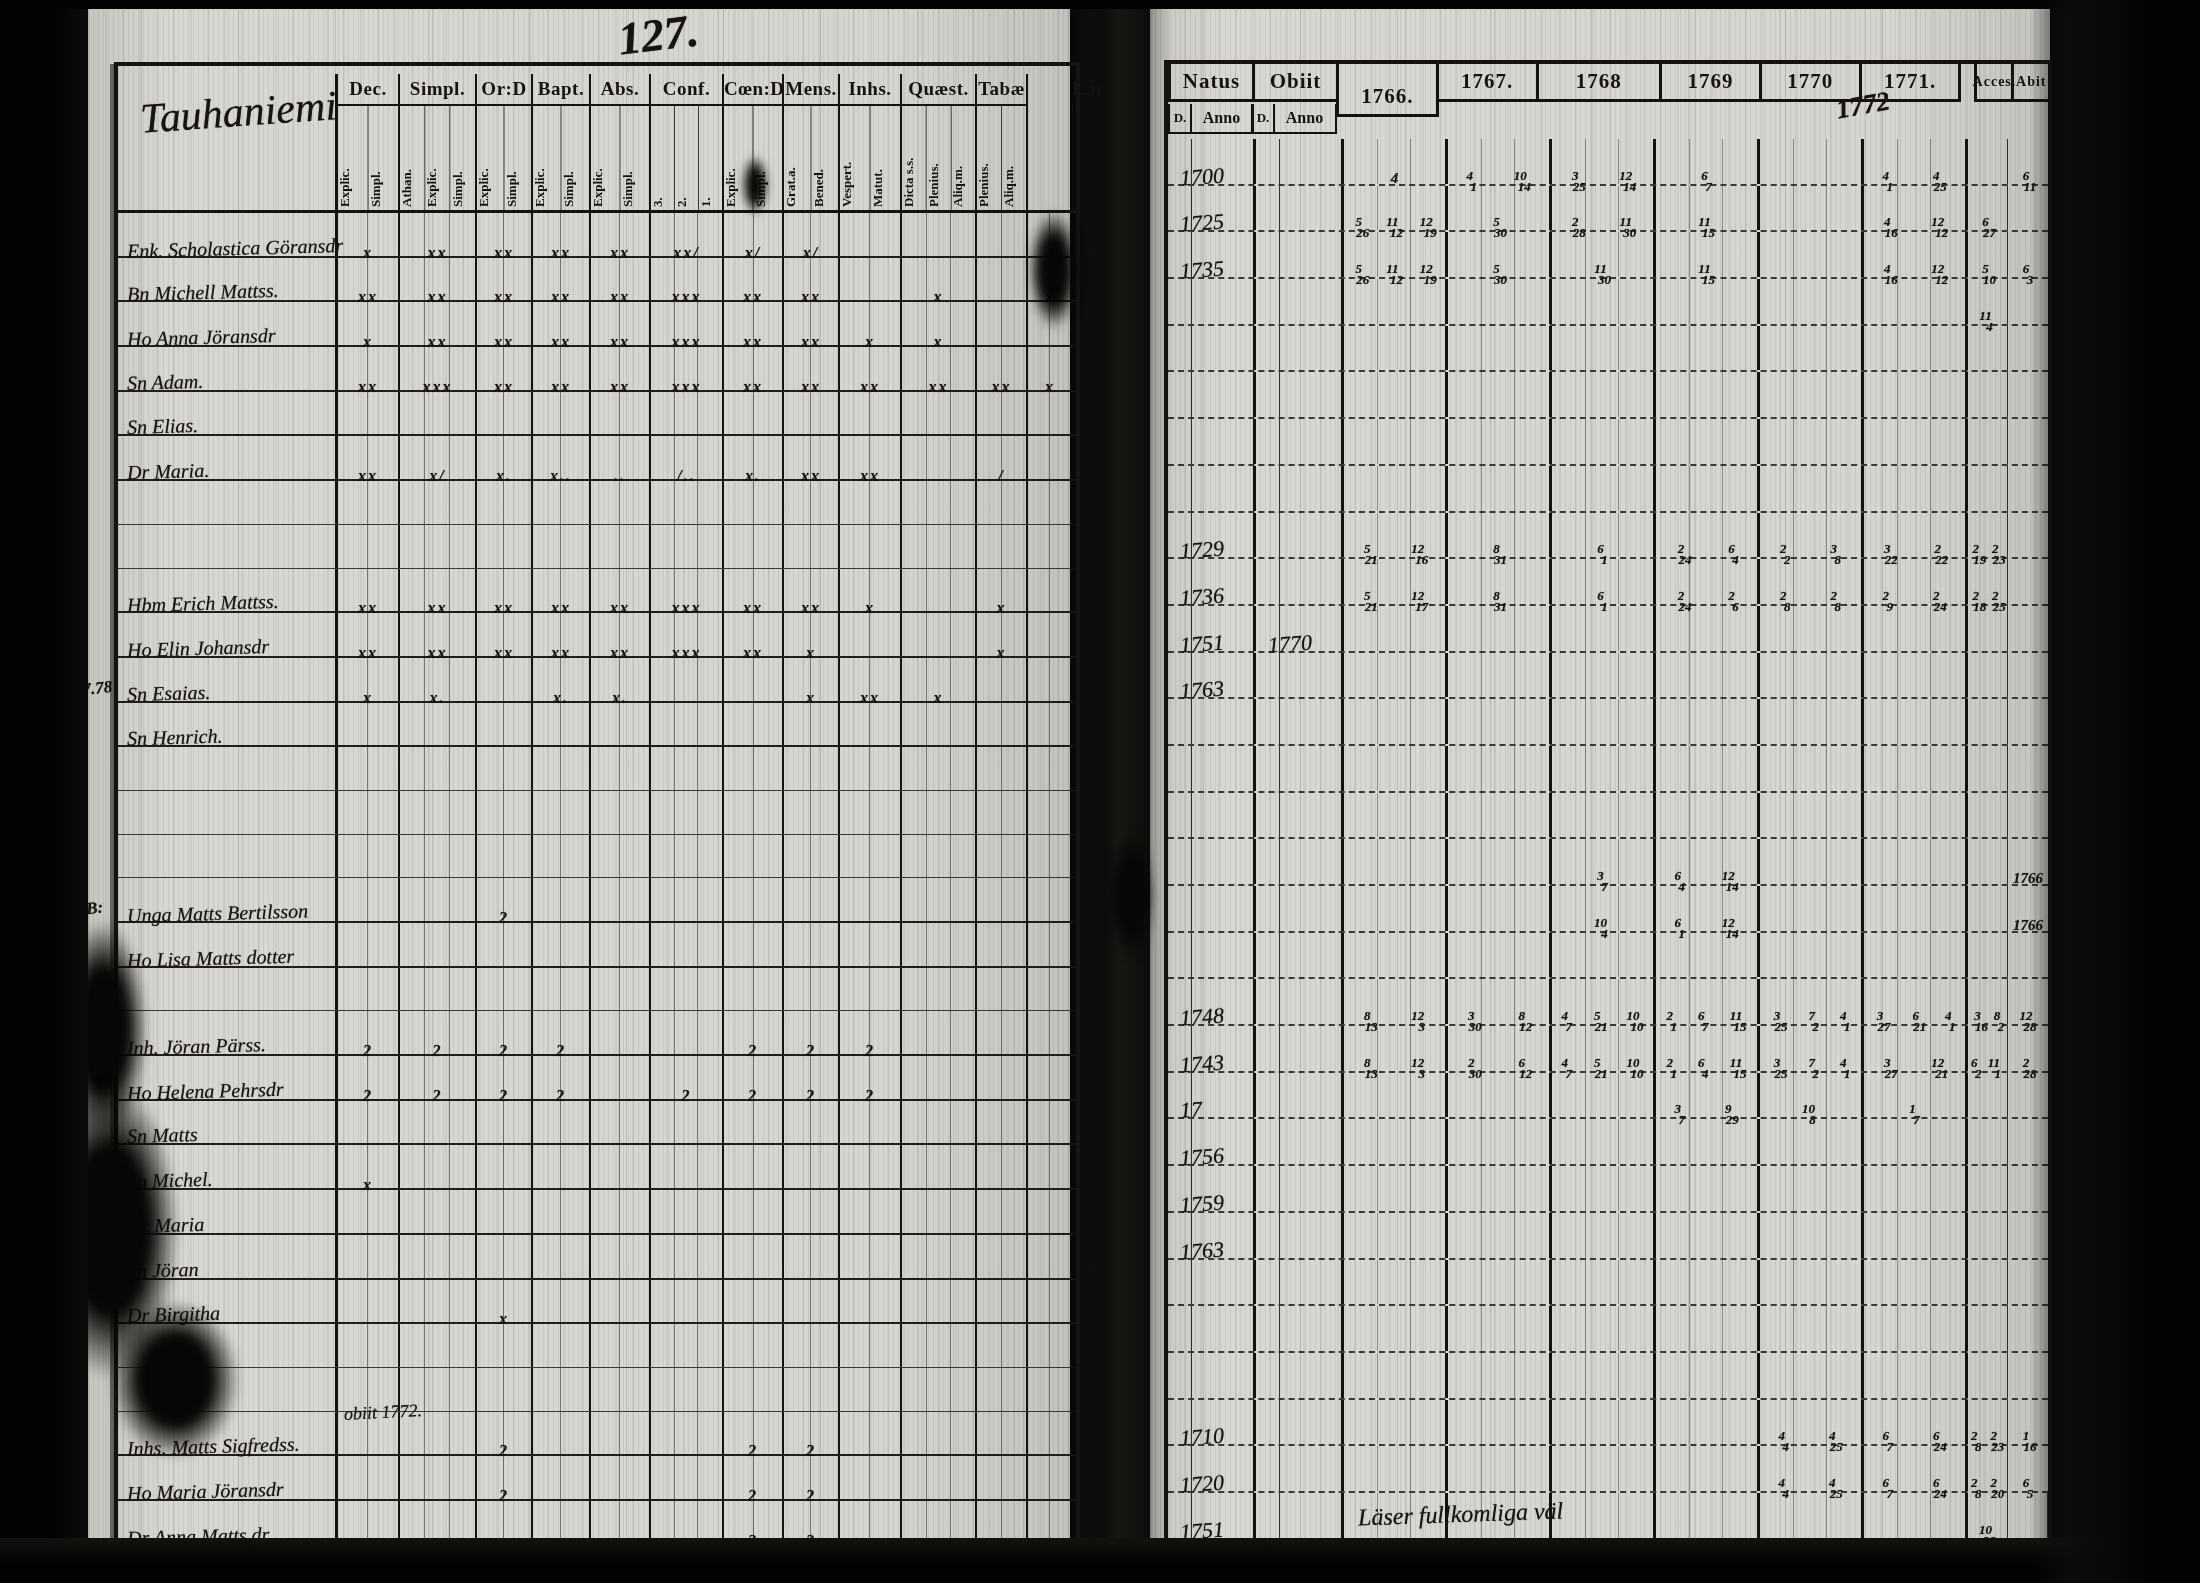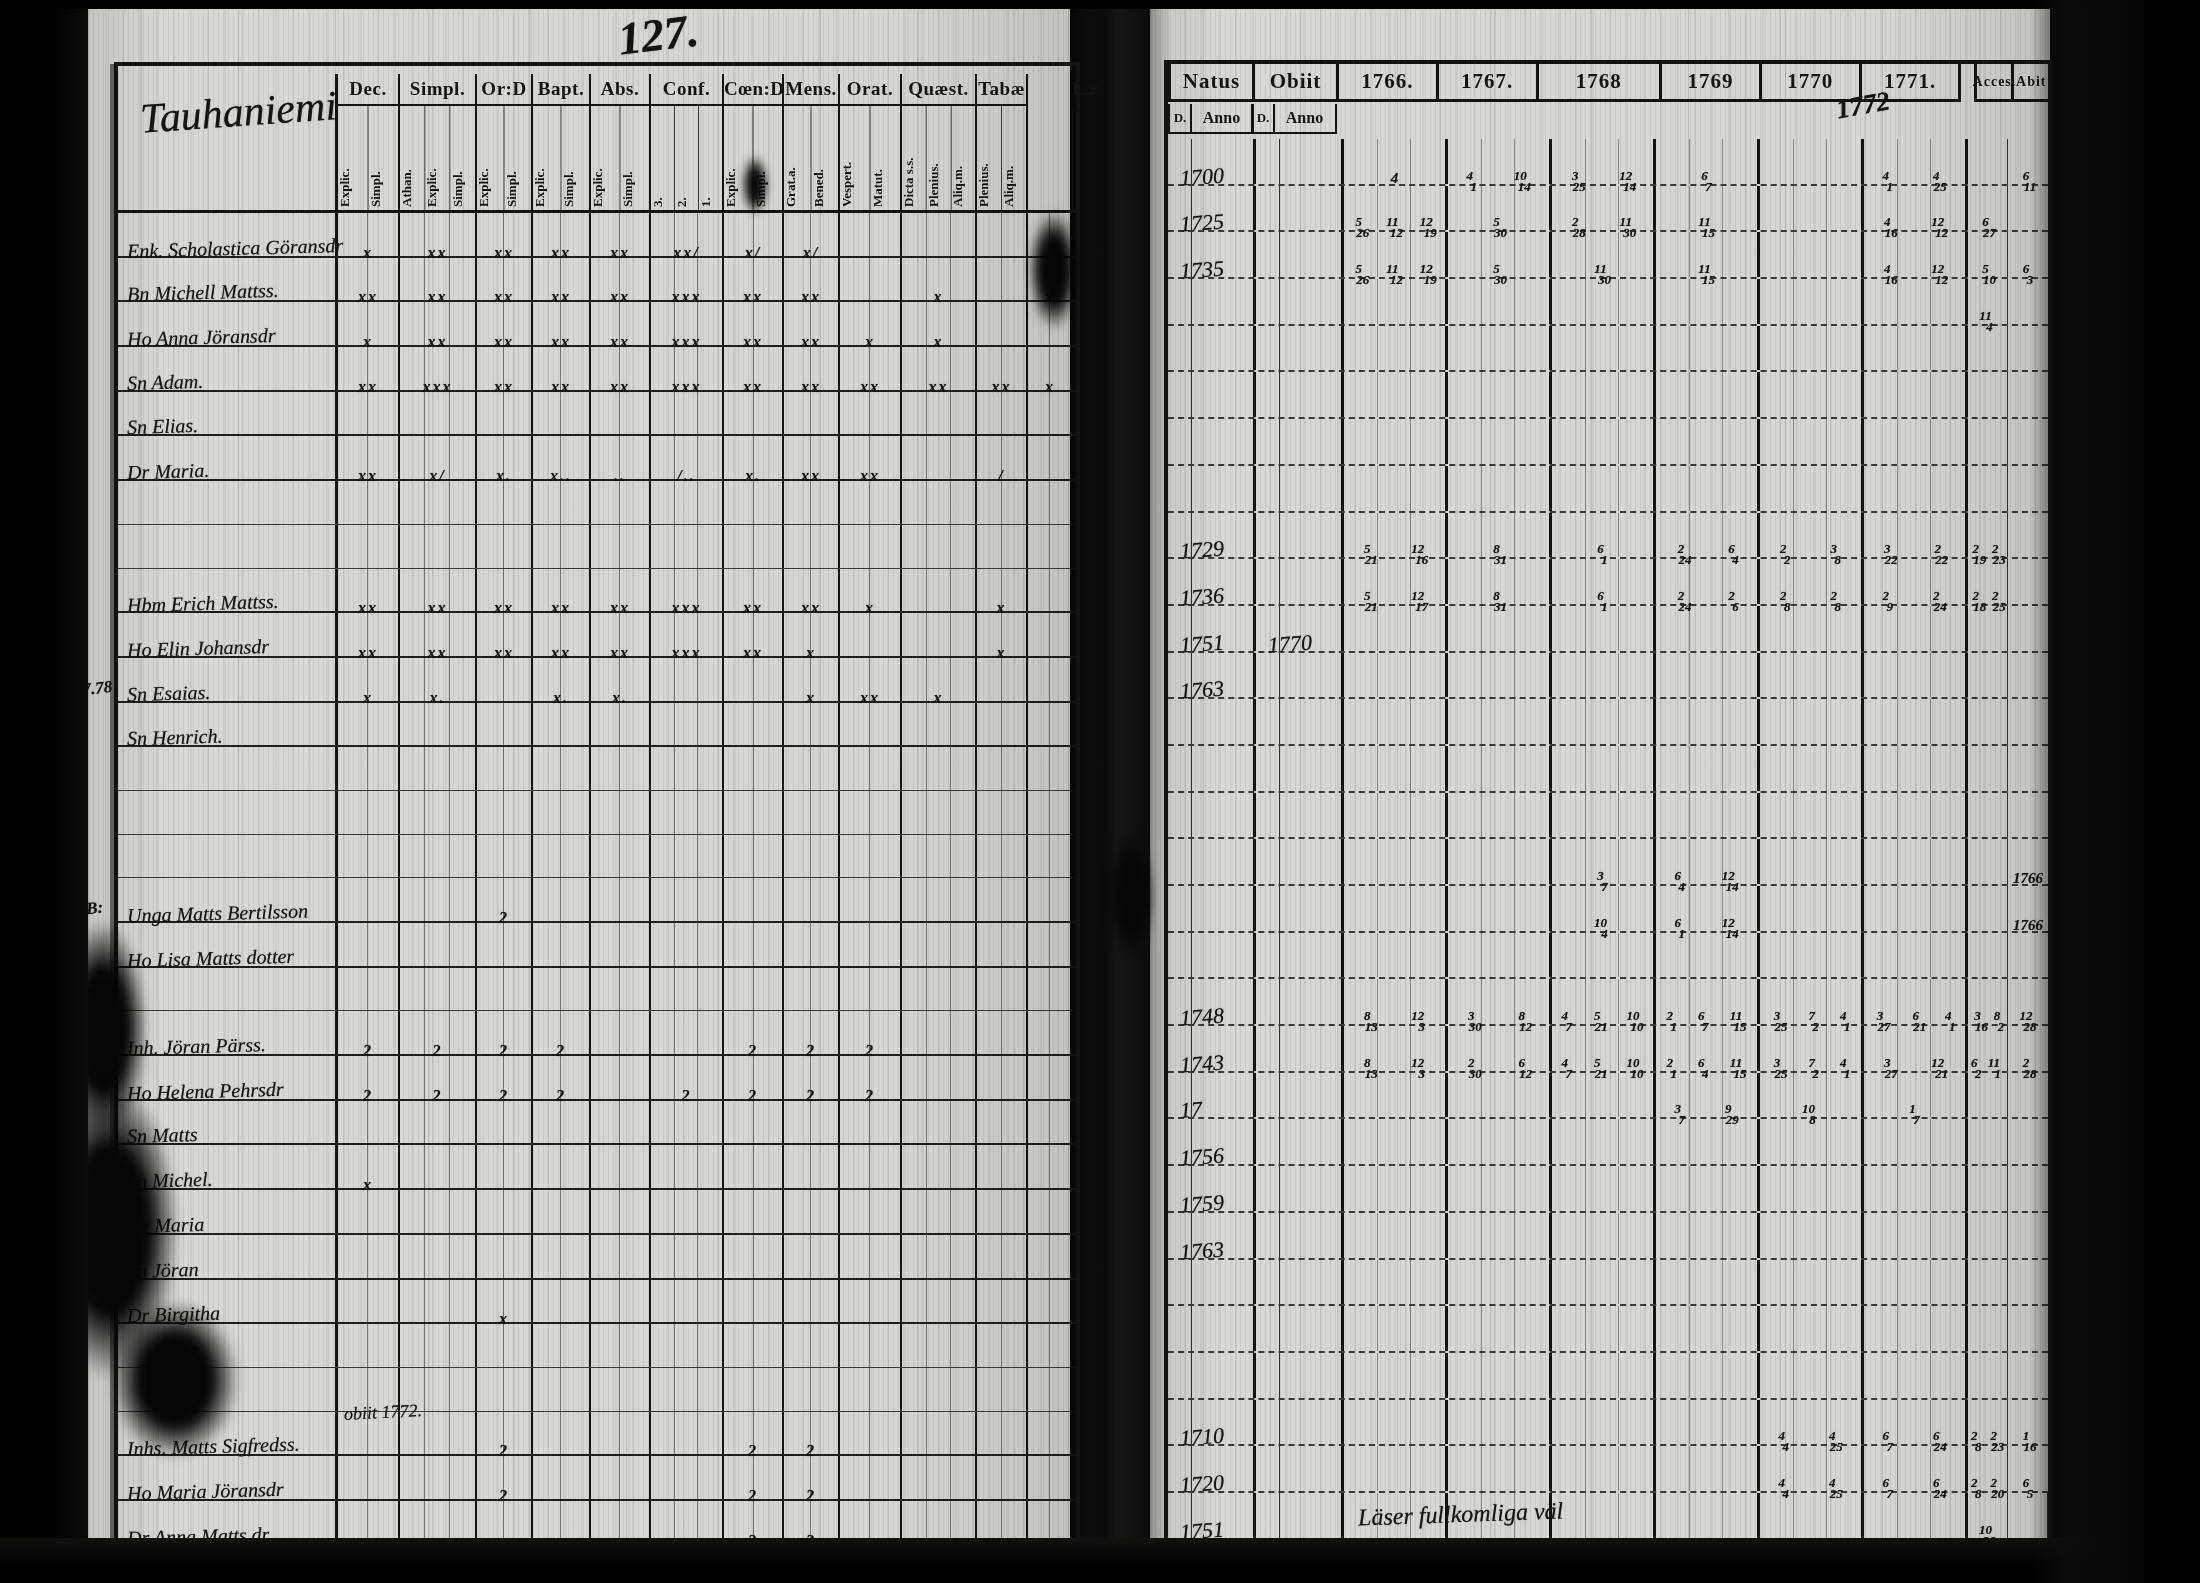--- a/index.html
+++ b/index.html
@@ -152,21 +152,21 @@
           </div>
         </div>
         <div class="lh">
           <div class="lh-label">Mens.</div>
           <div class="lh-subs">
             <span>Grat.a.</span>
             <span>Bened.</span>
           </div>
         </div>
         <div class="lh">
-          <div class="lh-label">Orat.</div>
+          <div class="lh-label">Inhs.</div>
           <div class="lh-subs">
             <span>Vespert.</span>
             <span>Matut.</span>
           </div>
         </div>
         <div class="lh">
           <div class="lh-label">Quæst.</div>
           <div class="lh-subs">
             <span>Dicta s.s.</span>
             <span>Plenius.</span>
@@ -907,21 +907,21 @@
         <div class="lmark"></div>
         <div class="lmark sub3"></div>
         <div class="lmark"></div>
         <div class="lmark"></div>
       </div>
     </div>
   <div class="rtable" id="rtable">
       <div class="rhead1">
         <div class="hbox" style="width: 88px;">Natus</div>
         <div class="hbox" style="width: 88px;">Obiit</div>
-        <div class="hbox" style="width: 104px;">1766.</div>
+        <div class="hbox" style="width: 104px; margin-top: 15px;">1766.</div>
         <div class="hbox" style="width: 104px;">1767.</div>
         <div class="hbox" style="width: 128px;">1768</div>
         <div class="hbox" style="width: 104px;">1769</div>
         <div class="hbox" style="width: 104px;">1770</div>
         <div class="hbox" style="width: 104px;">1771.</div>
         <div class="hbox" style="width: 40px; font-size: 14px; margin-left: 16px;">Acces.</div>
         <div class="hbox" style="width: 40px; font-size: 14px;">Abit</div>
       </div>
       <div class="rhead2">
         <div class="hbox" style="width: 24px; font-size: 13px;">D.</div>

